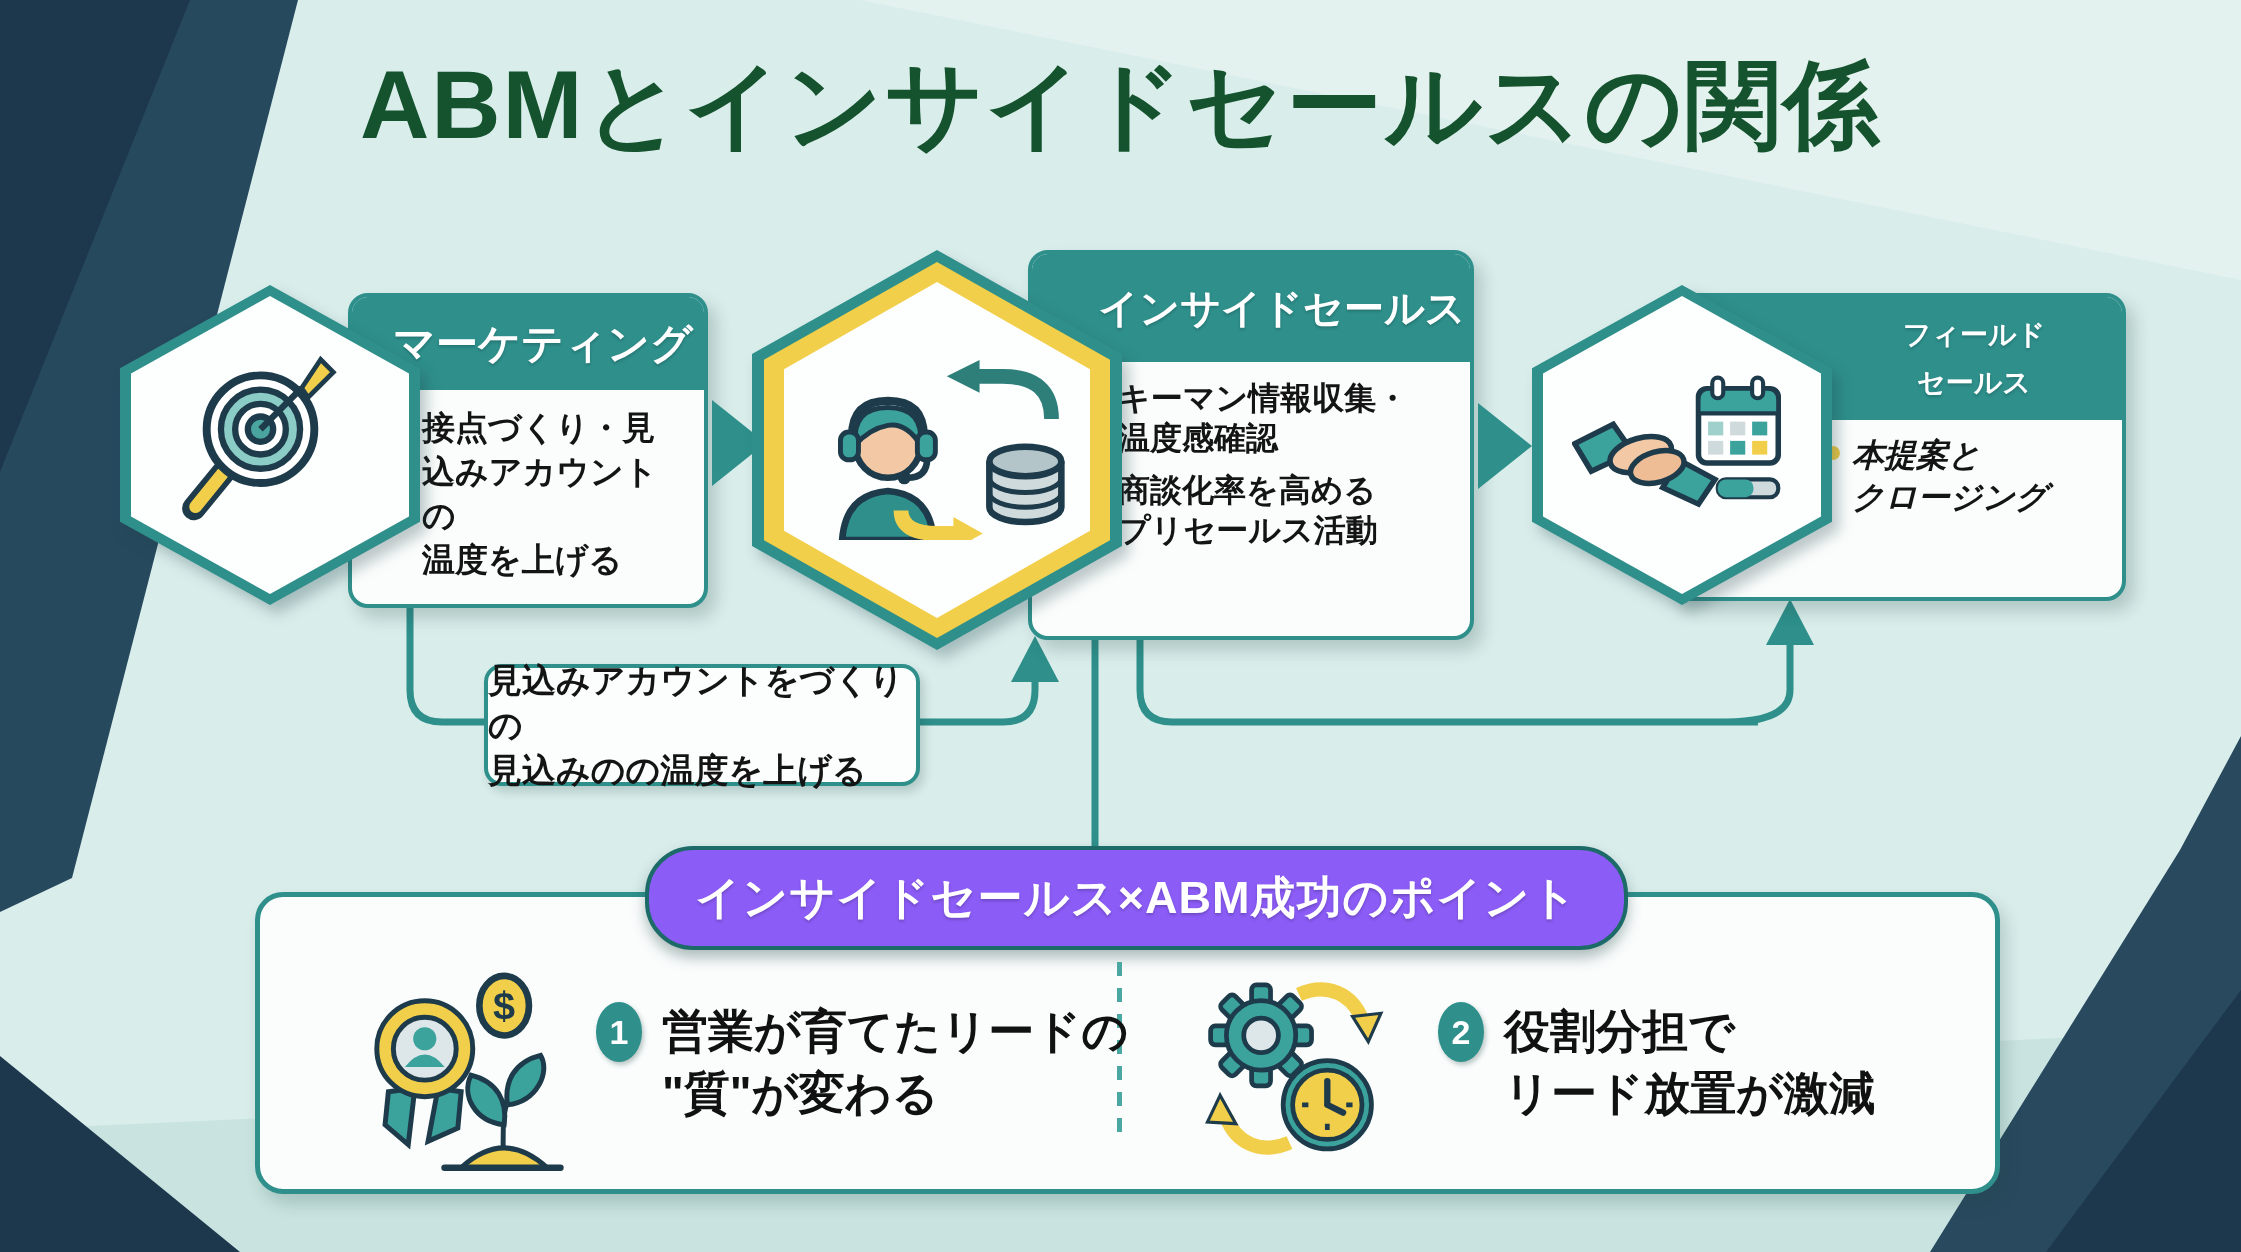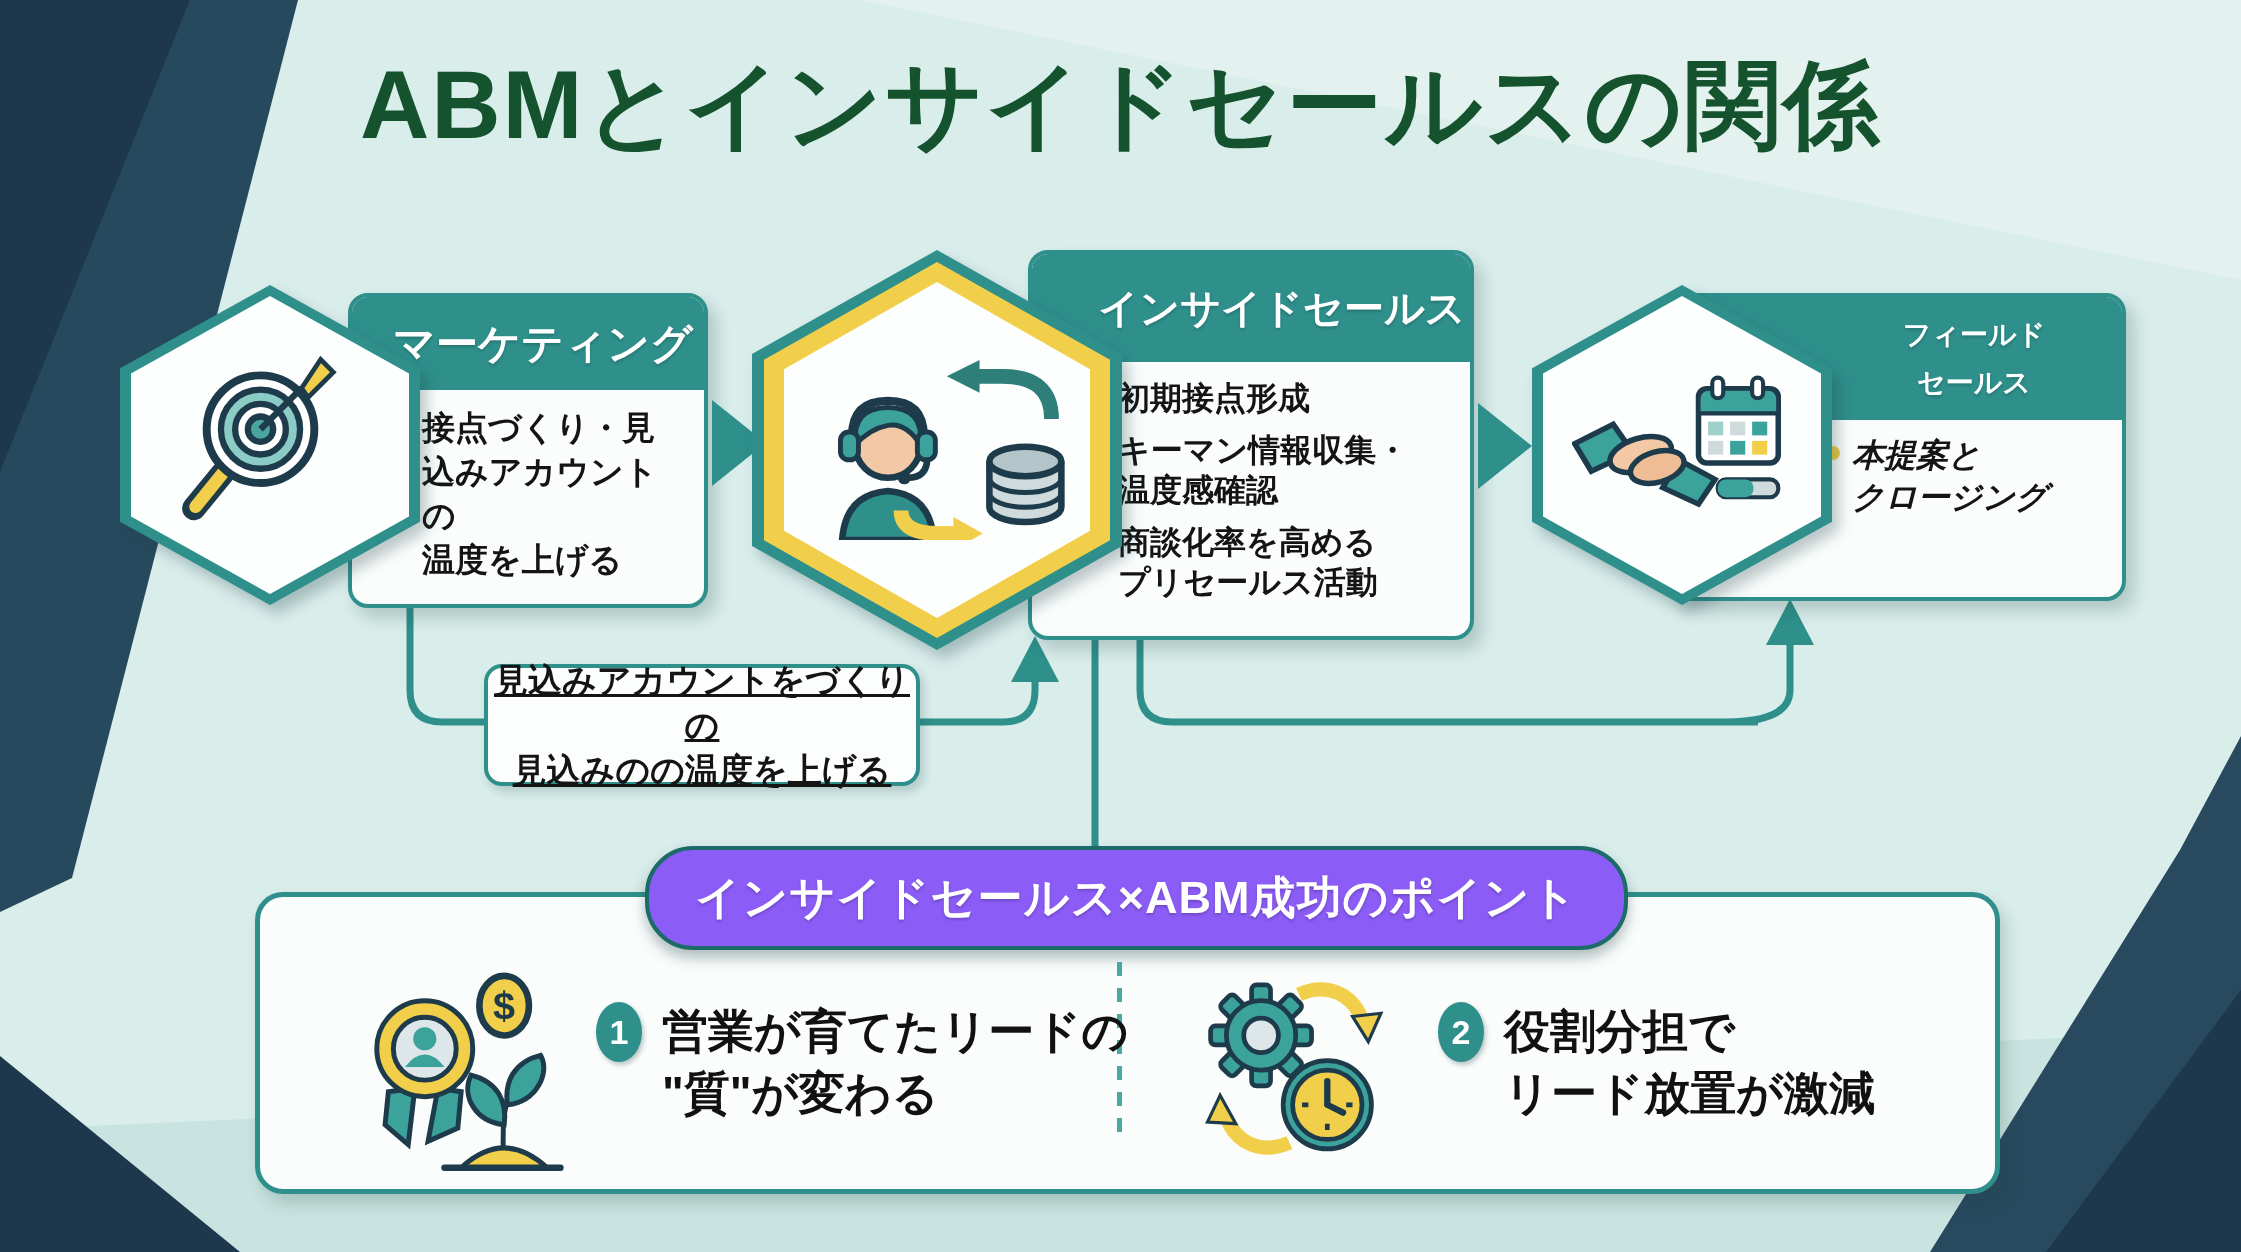--- a/index.html
+++ b/index.html
@@ -67,22 +67,22 @@
   
   .flow-arrow{position:absolute;width:54px;height:86px;background:#2e8f8b;
     clip-path:polygon(0 0,100% 50%,0 100%);}
   #arrow-1{left:712px;top:400px;}
   #arrow-2{left:1478px;top:403px;}
 
   
   .callout{
     position:absolute;background:#fcfefd;border:4px solid #2e8f8b;border-radius:18px;
     box-shadow:4px 6px 10px rgba(30,70,66,.2);
-    display:flex;flex-direction:column;justify-content:center;text-align:center;
-    font-size:34px;font-weight:800;line-height:45px;text-decoration:underline;
+    display:flex;flex-direction:column;justify-content:center;text-align:left;
+    font-size:34px;font-weight:800;line-height:45px;
   }
   #callout-1{left:484px;top:664px;width:428px;height:114px;}
   #callout-2{left:1258px;top:666px;width:498px;height:114px;}
 
   
   .points-box{
     position:absolute;left:255px;top:892px;width:1735px;height:292px;
     background:#fbfdfd;border:5px solid #2e8f8b;border-radius:28px;
     box-shadow:6px 10px 16px rgba(30,70,66,.2);
   }
@@ -172,26 +172,20 @@
     </div>
   </div>
 
   <div class="flow-arrow" id="arrow-1"></div>
 
   <div class="card" id="card-inside">
     <div class="card-header">
       <span>インサイドセールス</span>
     </div>
     <div class="card-body">
-      <div class="bullet">
-        <span class="dot"></span>
-        <div class="bl">
-          <div>初期接点形成</div>
-        </div>
-      </div>
       <div class="bullet">
         <span class="dot"></span>
         <div class="bl">
           <div>キーマン情報収集・</div>
           <div>温度感確認</div>
         </div>
       </div>
       <div class="bullet">
         <span class="dot"></span>
         <div class="bl">

